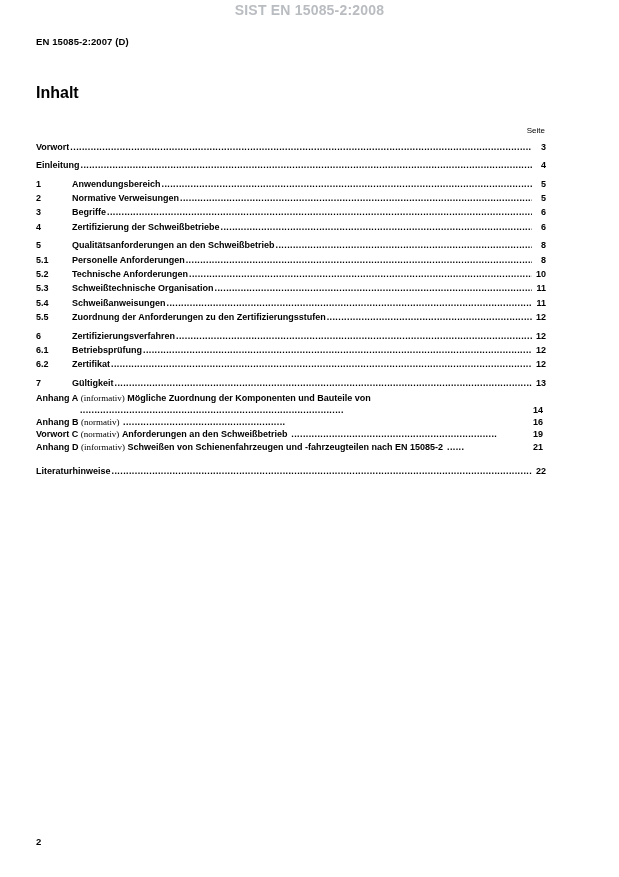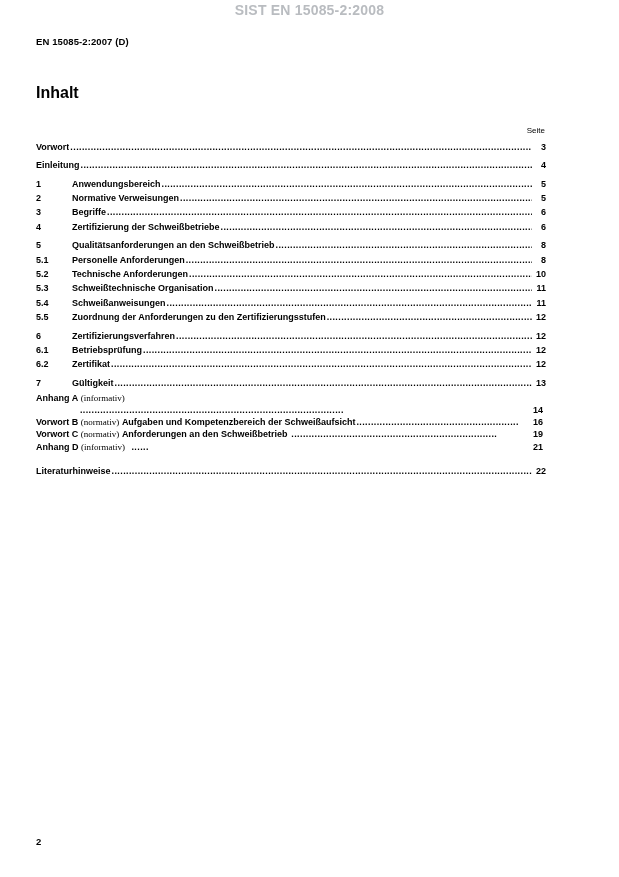--- a/index.html
+++ b/index.html
@@ -264,34 +264,34 @@
       <span class="dots">..................................................................................................................................................................</span>
       <span class="pg">13</span>
     </div>
 
     <div class="annex">
       <div class="line1">
         <span class="t">Anhang A</span>
         <span class="t">&nbsp;</span>
         <span class="t kind">(informativ)</span>
         <span class="t">&nbsp;</span>
+        <span class="t">Mögliche Zuordnung der Komponenten und Bauteile von</span>
       </div>
       <div class="l2">
         <span class="dots">&nbsp;...........................................................................................</span>
         <span class="pg">14</span>
       </div>
     </div>
 
     <div class="annex">
       <div class="line1">
-        <span class="t">Vorwort B</span>
+        <span class="t">Anhang B</span>
         <span class="t">&nbsp;</span>
         <span class="t kind">(normativ)</span>
         <span class="t">&nbsp;</span>
-        <span class="t">Aufgaben und Kompetenzbereich der Schweißaufsicht</span>
         <span class="dots">........................................................</span>
         <span class="pg">16</span>
       </div>
     </div>
 
     <div class="annex">
       <div class="line1">
         <span class="t">Vorwort C</span>
         <span class="t">&nbsp;</span>
         <span class="t kind">(normativ)</span>
@@ -301,20 +301,21 @@
         <span class="pg">19</span>
       </div>
     </div>
 
     <div class="annex">
       <div class="line1">
         <span class="t">Anhang D</span>
         <span class="t">&nbsp;</span>
         <span class="t kind">(informativ)</span>
         <span class="t">&nbsp;</span>
+        <span class="t">Schweißen von Schienenfahrzeugen und -fahrzeugteilen nach EN 15085-2</span>
         <span class="dots">&nbsp;......</span>
         <span class="pg">21</span>
       </div>
     </div>
 
     <div class="row lit">
       <span class="txt">Literaturhinweise</span>
       <span class="dots">..................................................................................................................................................................</span>
       <span class="pg">22</span>
     </div>

